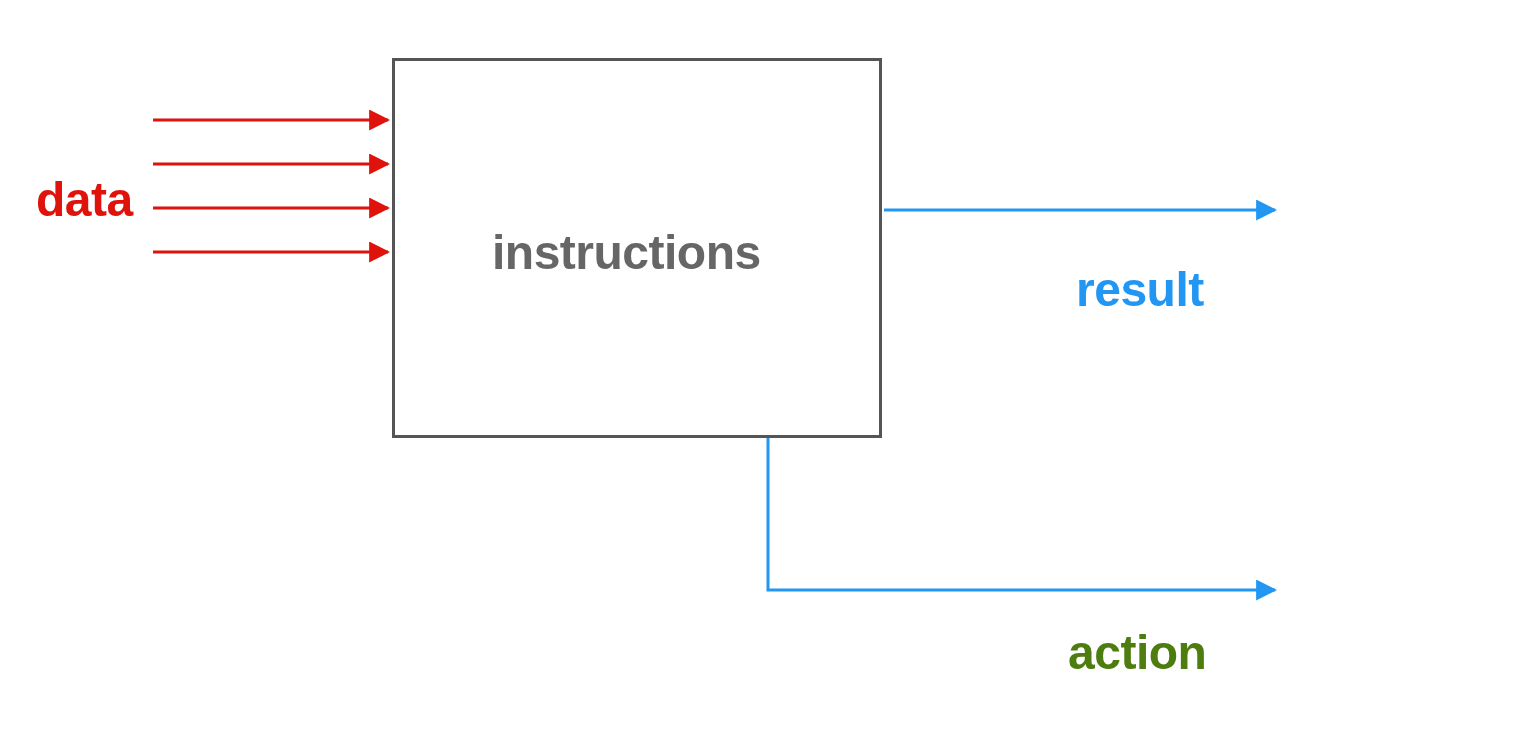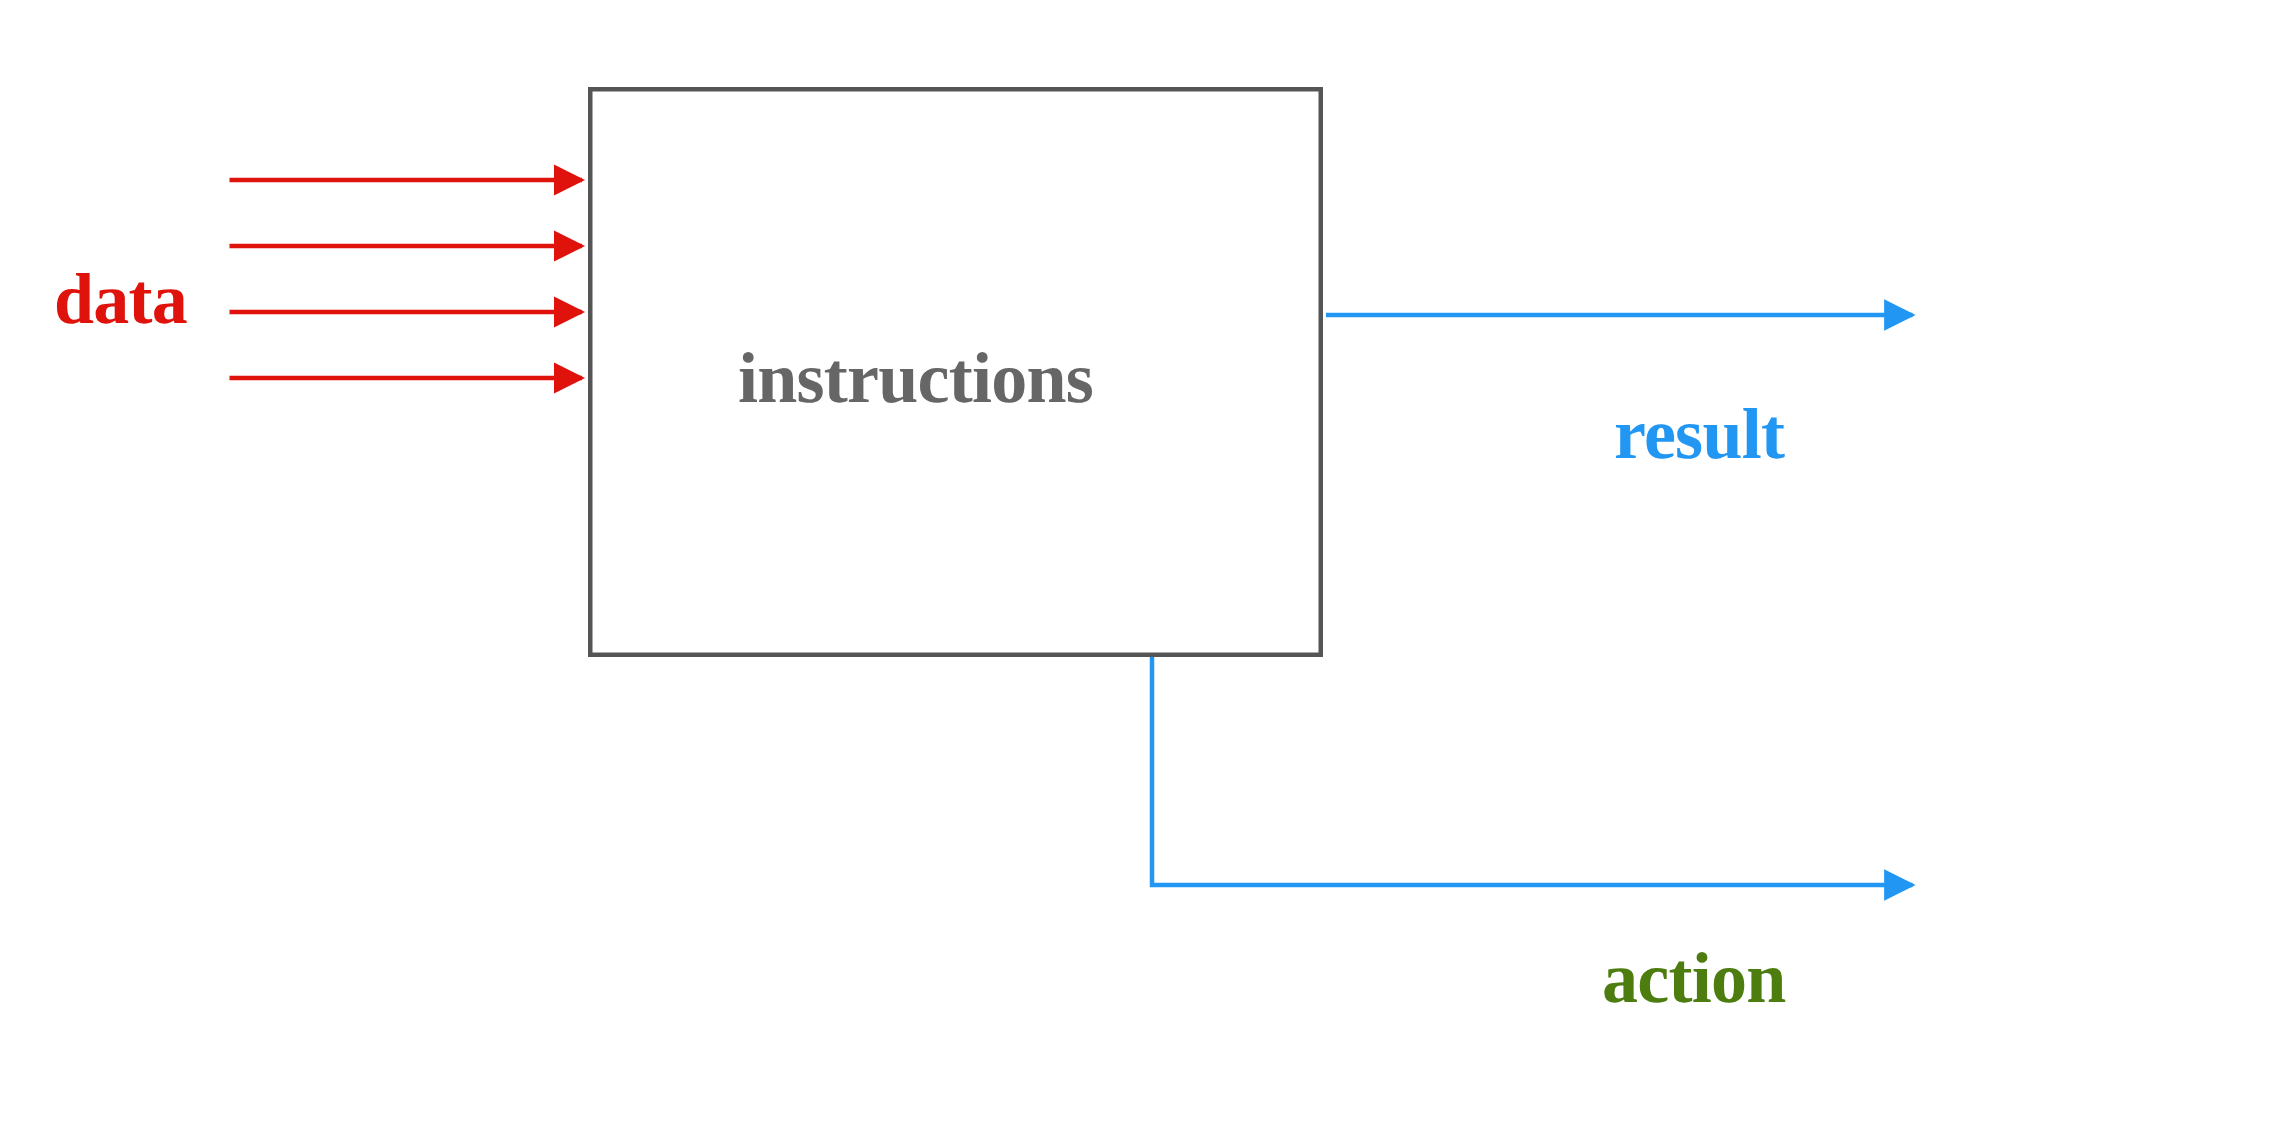--- a/index.html
+++ b/index.html
@@ -8,21 +8,20 @@
       height: 748px;
       background: #ffffff;
       position: relative;
       font-family: -apple-system, BlinkMacSystemFont, "Segoe UI", Helvetica, Arial, sans-serif;
     }
     .label {
       position: absolute;
       font-weight: 700;
       font-size: 48px;
       letter-spacing: -0.5px;
-      font-family: Liberation Serif, serif;
     }
     .label-data { color: #e0120c; }
     .label-instructions { color: #666666; }
     .label-result { color: #2196f3; }
     .label-action { color: #4d7c0f; }
     .box {
       position: absolute;
       border: 3px solid #555555;
       background: #ffffff;
     }

